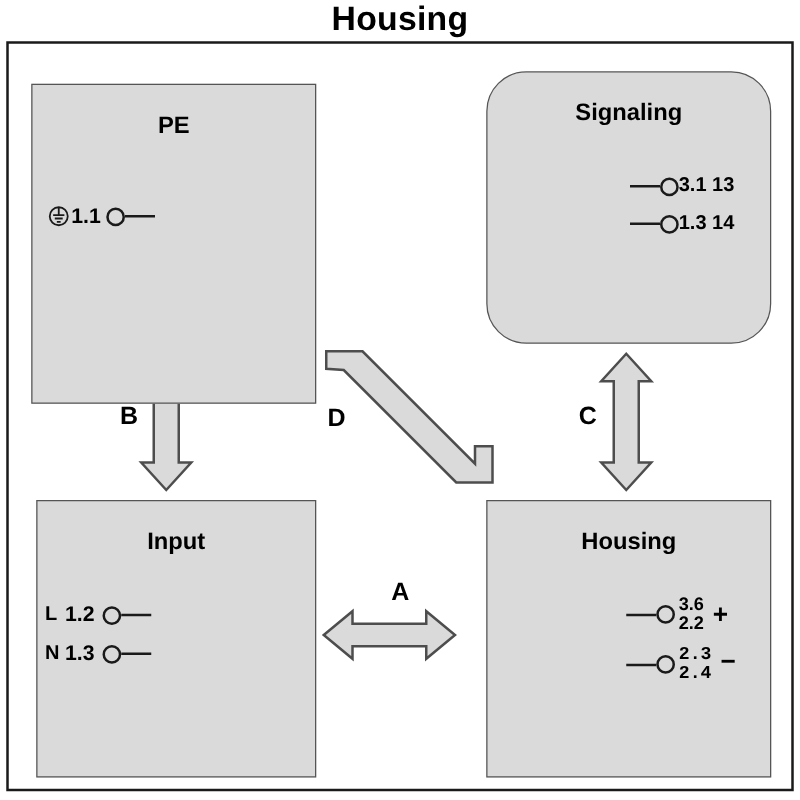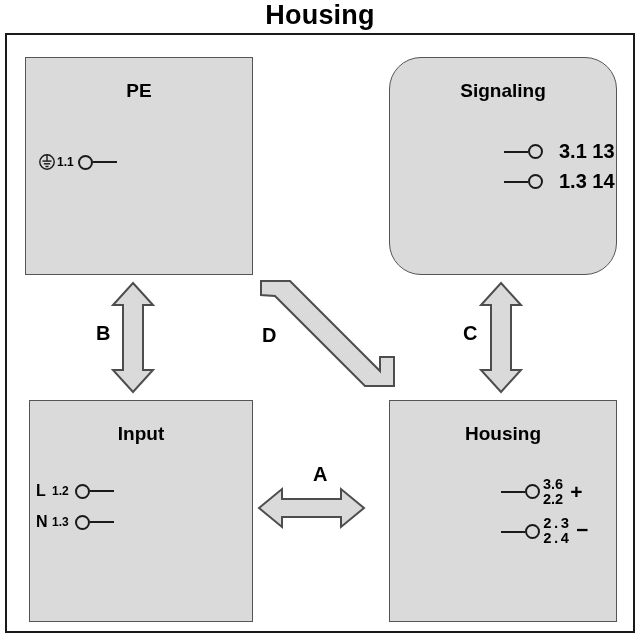--- a/index.html
+++ b/index.html
@@ -48,21 +48,21 @@
   }
   .block-title {
     position: absolute;
     top: 22px;
     left: 0;
     width: 100%;
     text-align: center;
     font-size: 19px;
     font-weight: bold;
   }
-  #block-pe    { left: 25px;  top: 57px;  width: 228px; height: 218px; }
+  #block-pe    { left: 25px;  top: 67px;  width: 228px; height: 256px; }
   #block-sig   { left: 389px; top: 57px;  width: 228px; height: 218px; border-radius: 32px; }
   #block-input { left: 29px;  top: 400px; width: 224px; height: 222px; }
   #block-output{ left: 389px; top: 400px; width: 228px; height: 222px; }
 
   
   .term {
     position: absolute;
     display: flex;
     align-items: center;
     font-size: 16px;
@@ -78,26 +78,26 @@
     width: 15px;
     height: 15px;
     border: 2px solid #1a1a1a;
     border-radius: 50%;
     background: #dadada;
     box-sizing: border-box;
     flex: 0 0 auto;
   }
   .label-left {
     margin-right: 4px;
-    font-size: 12px;
+    font-size: 17px;
     font-weight: bold;
   }
   .label-right {
-    margin-left: 16px;
-    font-size: 20px;
+    margin-left: 0;
+    font-size: 16px;
     font-weight: bold;
   }
   .pin-name {
     display: inline-block;
     width: 16px;
     font-size: 16px;
     font-weight: bold;
   }
   .stacked {
     display: inline-flex;

